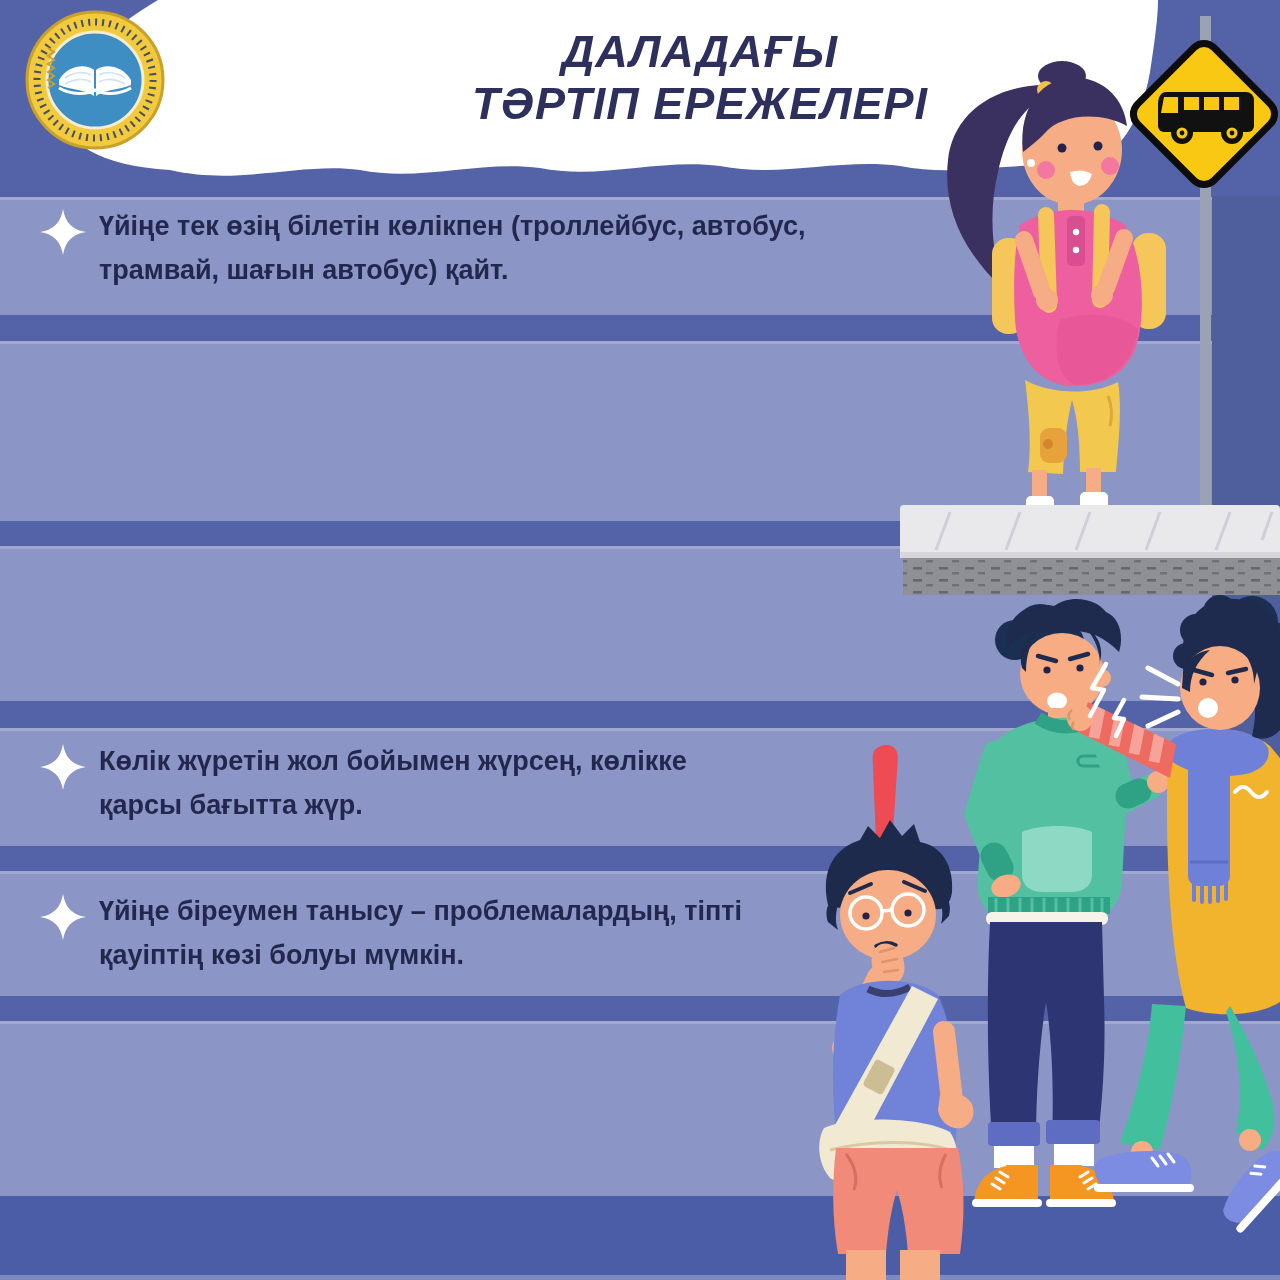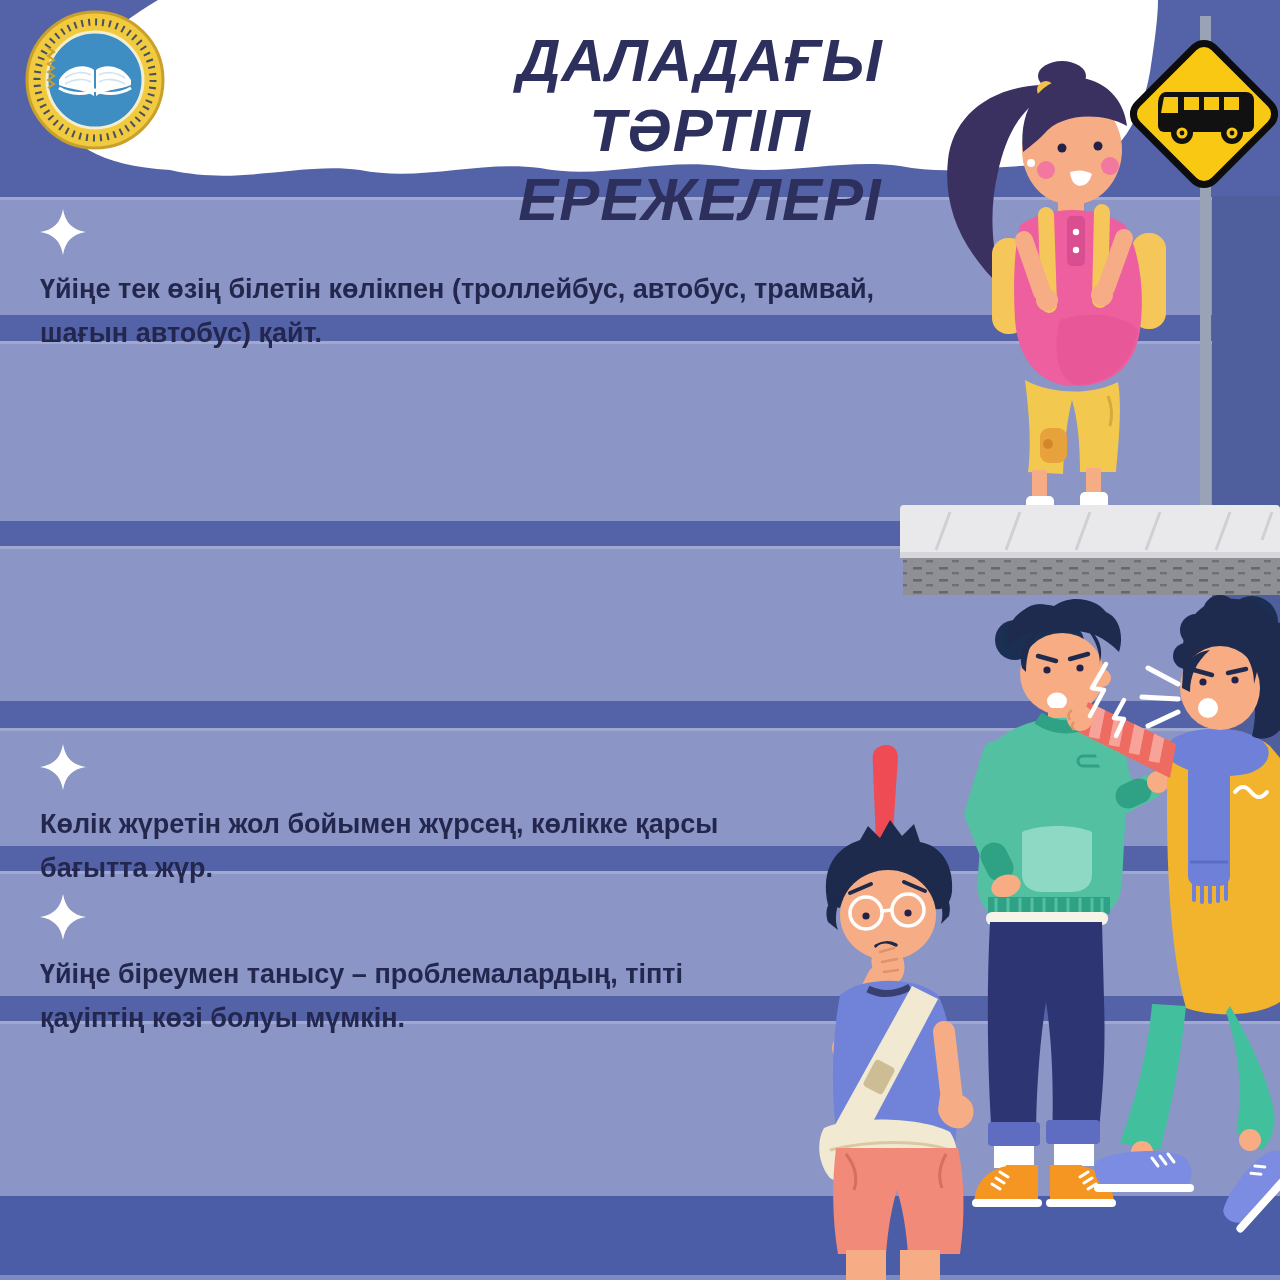--- a/index.html
+++ b/index.html
@@ -16,24 +16,24 @@
   #band5{top:871px;height:125px}
   #band6{top:1021px;height:175px}
   .bottom-bar{position:absolute;left:0;top:1196px;width:1280px;height:84px;background:#4b5da6;}
   .bottom-edge{position:absolute;left:0;bottom:0;width:1280px;height:5px;background:#7d89c1;}
   .right-col{position:absolute;left:1212px;top:196px;width:68px;height:750px;background:#4f5f9e;}
   .header-wave{position:absolute;left:0;top:0;z-index:2;}
   .logo{position:absolute;left:16px;top:4px;z-index:4;}
   .title{
     position:absolute;left:410px;top:26px;width:580px;z-index:3;
     text-align:center;color:#2d2f5d;font-weight:bold;font-style:italic;
-    font-size:60px;line-height:1.16;letter-spacing:1px;
+    font-size:45px;line-height:1.16;letter-spacing:1px;
   }
   .illos{position:absolute;left:0;top:0;width:1280px;height:1280px;z-index:3;pointer-events:none;}
-  .rule{position:absolute;display:flex;gap:13px;align-items:flex-start;z-index:5;flex-direction:column;}
+  .rule{position:absolute;display:flex;gap:13px;align-items:flex-start;z-index:5;}
   .rule .star{flex:0 0 auto;margin-top:4px;}
   .rule p{margin:0;font-size:27px;font-weight:700;color:#23274d;line-height:1.62;}
   #rule1{left:40px;top:205px;width:835px}
   #rule2{left:40px;top:357px;width:900px}
   #rule3{left:40px;top:552px;width:870px}
   #rule4{left:40px;top:740px;width:700px}
   #rule5{left:40px;top:890px;width:720px}
   #rule6{left:40px;top:1042px;width:760px}
 </style>
 </head>

